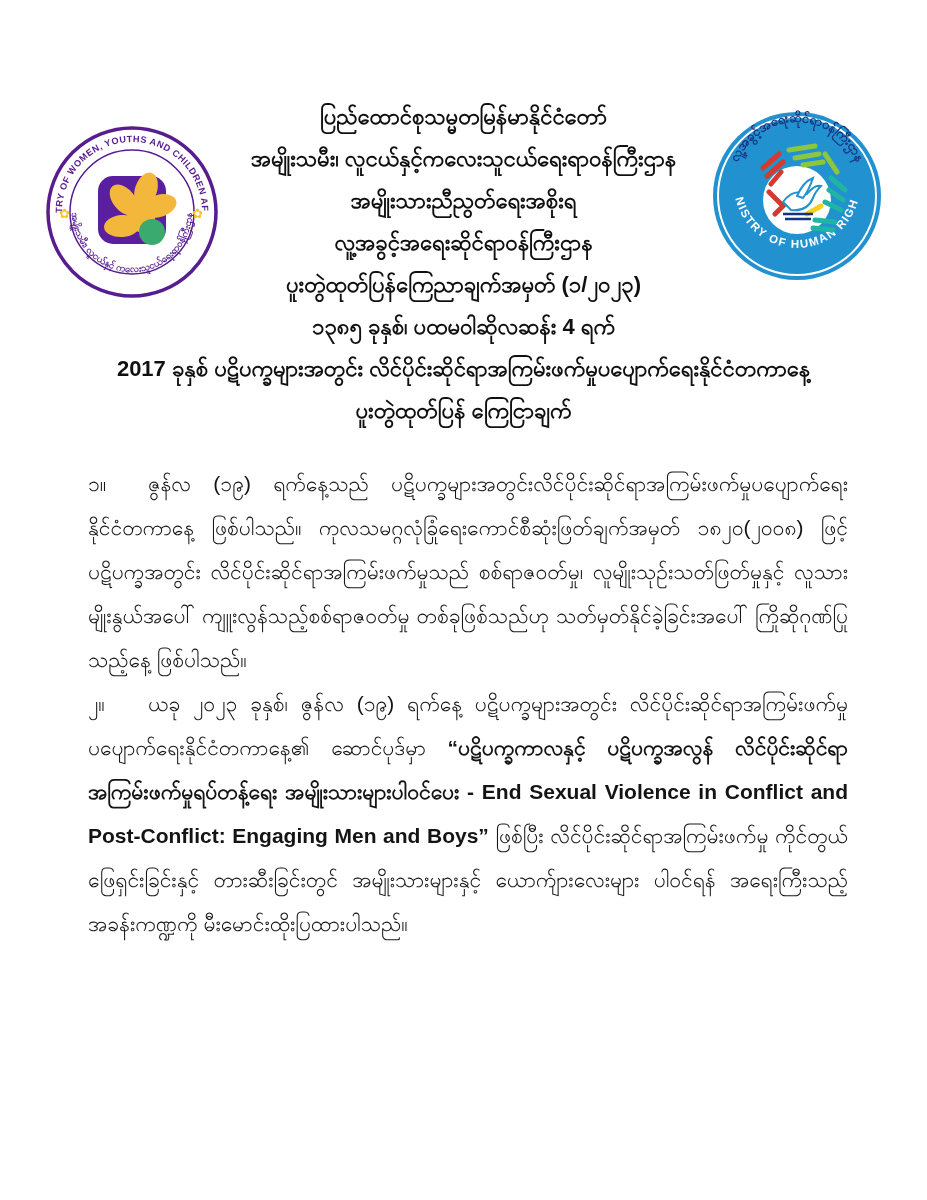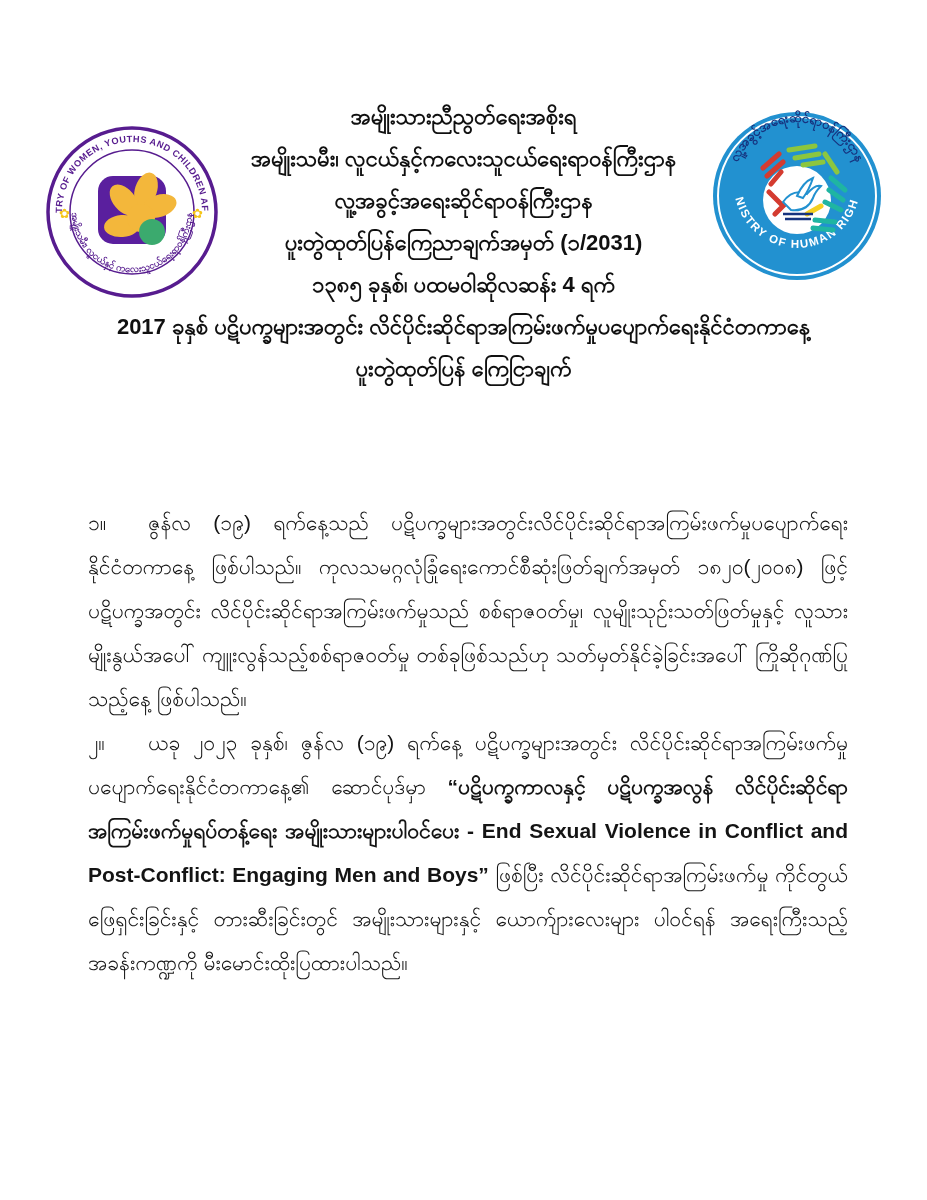--- a/index.html
+++ b/index.html
@@ -12,21 +12,21 @@
   .logo-left{left:46px;top:126px;width:172px;height:172px;}
   .logo-right{left:711px;top:110px;width:172px;height:172px;}
   .doc-header{
     position:absolute;top:96px;left:0;right:0;text-align:center;
   }
   .doc-header .hline{
     font-weight:bold;font-size:22px;line-height:42px;white-space:nowrap;
     color:#101010;
   }
   .doc-body{
-    position:absolute;top:501px;left:88px;width:760px;
+    position:absolute;top:462px;left:88px;width:760px;
     font-size:21px;line-height:44px;text-align:justify;color:#141414;
   }
   .para{margin:0;}
   .pnum{display:inline-block;min-width:60px;}
   .seg-bold{font-weight:bold;}
   svg text{font-family:"Liberation Sans","DejaVu Sans",sans-serif;}
 </style>
 </head>
 <body>
 
@@ -84,24 +84,25 @@
       <path d="M 86,86 Q 92,72 102,68 Q 98,80 92,88 Z" fill="#ffffff" stroke="#2291d0" stroke-width="2"></path>
       <g stroke="#16337f" stroke-width="2.5">
         <line x1="72" y1="104" x2="102" y2="104"></line>
         <line x1="74" y1="109" x2="100" y2="109"></line>
       </g>
     </g>
   </svg>
 </div>
 
 <div class="doc-header">
+  <div class="hline">ပြည်ထောင်စုသမ္မတမြန်မာနိုင်ငံတော်</div>
+  <div class="hline">အမျိုးသမီး၊ လူငယ်နှင့်ကလေးသူငယ်ရေးရာဝန်ကြီးဌာန</div>
   <div class="hline">အမျိုးသားညီညွတ်ရေးအစိုးရ</div>
-  <div class="hline">အမျိုးသမီး၊ လူငယ်နှင့်ကလေးသူငယ်ရေးရာဝန်ကြီးဌာန</div>
   <div class="hline">လူ့အခွင့်အရေးဆိုင်ရာဝန်ကြီးဌာန</div>
-  <div class="hline">ပူးတွဲထုတ်ပြန်ကြေညာချက်အမှတ် (၁/2031)</div>
+  <div class="hline">ပူးတွဲထုတ်ပြန်ကြေညာချက်အမှတ် (၁/၂၀၂၃)</div>
   <div class="hline">၁၃၈၅ ခုနှစ်၊ ပထမဝါဆိုလဆန်း 4 ရက်</div>
   <div class="hline">2017 ခုနှစ် ပဋိပက္ခများအတွင်း လိင်ပိုင်းဆိုင်ရာအကြမ်းဖက်မှုပပျောက်ရေးနိုင်ငံတကာနေ့</div>
   <div class="hline">ပူးတွဲထုတ်ပြန် ကြေငြာချက်</div>
 </div>
 
 <div class="doc-body">
   <p class="para">
     <span class="pnum">၁။</span><span>ဇွန်လ (၁၉) ရက်နေ့သည် ပဋိပက္ခများအတွင်းလိင်ပိုင်းဆိုင်ရာအကြမ်းဖက်မှုပပျောက်ရေး နိုင်ငံတကာနေ့ ဖြစ်ပါသည်။ ကုလသမဂ္ဂလုံခြုံရေးကောင်စီဆုံးဖြတ်ချက်အမှတ် ၁၈၂၀(၂၀၀၈) ဖြင့် ပဋိပက္ခအတွင်း လိင်ပိုင်းဆိုင်ရာအကြမ်းဖက်မှုသည် စစ်ရာဇဝတ်မှု၊ လူမျိုးသုဉ်းသတ်ဖြတ်မှုနှင့် လူသားမျိုးနွယ်အပေါ် ကျူးလွန်သည့်စစ်ရာဇဝတ်မှု တစ်ခုဖြစ်သည်ဟု သတ်မှတ်နိုင်ခဲ့ခြင်းအပေါ် ကြိုဆိုဂုဏ်ပြုသည့်နေ့ ဖြစ်ပါသည်။</span>
   </p>
   <p class="para">

